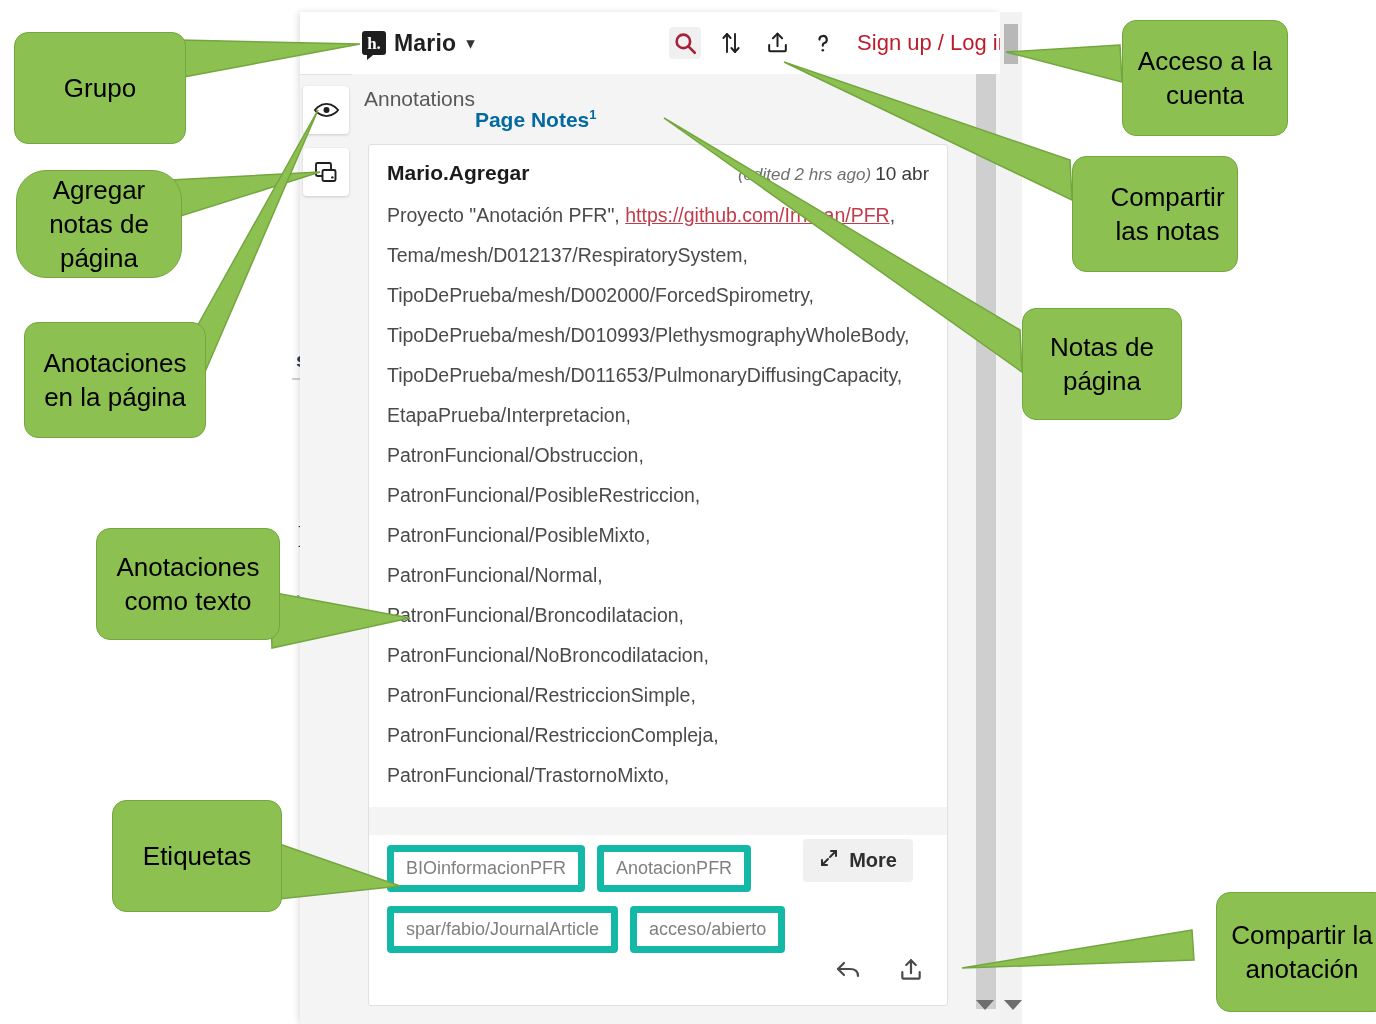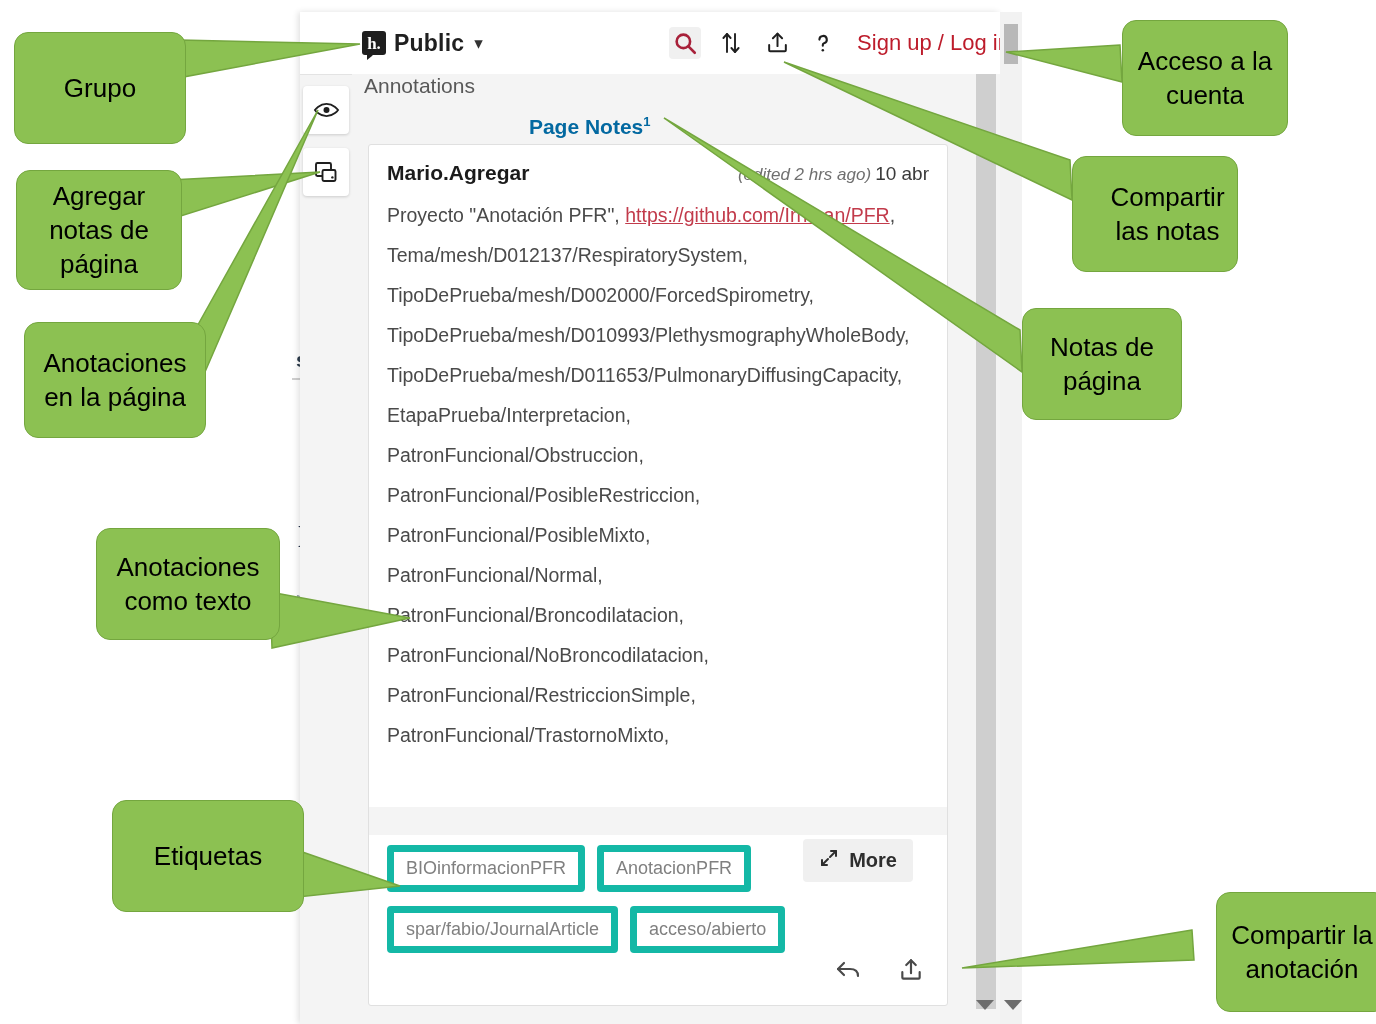--- a/index.html
+++ b/index.html
@@ -45,21 +45,21 @@
   .chev{font-size:17px;color:#333;margin-left:2px;}
 
   .tb-icons{margin-left:auto;display:flex;align-items:center;gap:14px;margin-right:8px;}
   .tb-btn{width:32px;height:32px;display:flex;align-items:center;justify-content:center;}
   .tb-btn.active{background:#f0f0f0;border-radius:4px;}
   .signup{color:#bd1c2b;font-size:22px;white-space:nowrap;margin-left:4px;}
 
   
   .h-tabs{
     position:absolute;left:352px;top:74px;width:666px;height:50px;
-    background:#f4f4f4;display:flex;gap:54px;padding-left:12px;
+    background:#f4f4f4;display:flex;align-items:center;padding-left:12px;
     box-sizing:border-box;
   }
   .tab{font-size:21px;color:#585858;}
   .tab.selected{color:#0369a1;font-weight:bold;margin-top:40px;}
   .tab .sup{font-size:13px;vertical-align:super;font-weight:bold;}
 
   
   .rail{position:absolute;left:303px;top:86px;width:46px;}
   .rail-btn{
     width:46px;height:48px;background:#fff;border-radius:4px;
@@ -128,21 +128,21 @@
     <div class="hl-bar" style="left:302px;top:892px;height:132px;background:#2b7bbf;"></div>
   </div>
 
   <div class="h-sidebar"></div>
 
   <div class="h-topbar">
     <div class="grp">
       <span class="h-logo">
         <span class="gl">h.</span>
       </span>
-      <span class="grp-name">Public</span>
+      <span class="grp-name">Mario</span>
       <span class="chev">▾</span>
     </div>
 
     <div class="tb-icons">
       <span class="tb-btn active">
         <svg width="26" height="26" viewBox="0 0 24 24" fill="none" stroke="#a8213a" stroke-width="2.4" stroke-linecap="round">
           <circle cx="10.5" cy="10.5" r="6.2"></circle>
             <line x1="15.4" y1="15.4" x2="21" y2="21"></line>
         </svg>
       </span>
@@ -209,20 +209,21 @@
       <div class="ln">TipoDePrueba/mesh/D010993/PlethysmographyWholeBody,</div>
       <div class="ln">TipoDePrueba/mesh/D011653/PulmonaryDiffusingCapacity,</div>
       <div class="ln">EtapaPrueba/Interpretacion,</div>
       <div class="ln">PatronFuncional/Obstruccion,</div>
       <div class="ln">PatronFuncional/PosibleRestriccion,</div>
       <div class="ln">PatronFuncional/PosibleMixto,</div>
       <div class="ln">PatronFuncional/Normal,</div>
       <div class="ln">PatronFuncional/Broncodilatacion,</div>
       <div class="ln">PatronFuncional/NoBroncodilatacion,</div>
       <div class="ln">PatronFuncional/RestriccionSimple,</div>
+      <div class="ln">PatronFuncional/RestriccionCompleja,</div>
       <div class="ln">PatronFuncional/TrastornoMixto,</div>
     </div>
 
     <div class="tag-sep"></div>
 
     <div class="tags">
       <div class="more-btn">
         <span>
           <svg width="20" height="20" viewBox="0 0 20 20" fill="none" stroke="#2e2e2e" stroke-width="2" stroke-linecap="round" stroke-linejoin="round">
             <polyline points="12,3 17,3 17,8"></polyline>
@@ -285,33 +286,33 @@
     <polygon points="1020,330 664,118 1022,372" fill="#8cc152" stroke="#74a63f" stroke-width="1.5"></polygon>
 
     <polygon points="1192,930 962,968 1194,960" fill="#8cc152" stroke="#74a63f" stroke-width="1.5"></polygon>
   </svg>
 
   <div class="callout" style="left:14px;top:32px;width:172px;height:144px;">
     <div class="cbox" style="width:172px;height:112px;">Grupo</div>
   </div>
 
   <div class="callout" style="left:16px;top:170px;width:166px;height:120px;">
-    <div class="cbox" style="width:166px;height:120px;">Agregar notas de página</div>
+    <div class="cbox" style="width:166px;height:108px;border-radius:30px;">Agregar notas de página</div>
   </div>
 
   <div class="callout" style="left:24px;top:322px;width:182px;height:116px;">
     <div class="cbox" style="width:182px;height:116px;">Anotaciones en la página</div>
   </div>
 
   <div class="callout" style="left:96px;top:528px;width:184px;height:112px;">
     <div class="cbox" style="width:184px;height:112px;">Anotaciones como texto</div>
   </div>
 
   <div class="callout" style="left:112px;top:800px;width:170px;height:112px;">
-    <div class="cbox" style="width:192px;height:112px;">Etiquetas</div>
+    <div class="cbox" style="width:170px;height:112px;">Etiquetas</div>
   </div>
 
   <div class="callout" style="left:1122px;top:20px;width:166px;height:116px;">
     <div class="cbox" style="width:166px;height:116px;">Acceso a la cuenta</div>
   </div>
 
   <div class="callout" style="left:1072px;top:156px;width:166px;height:116px;">
     <div class="cbox" style="width:166px;height:116px;padding-left:35px;">Compartir las notas</div>
   </div>
 

